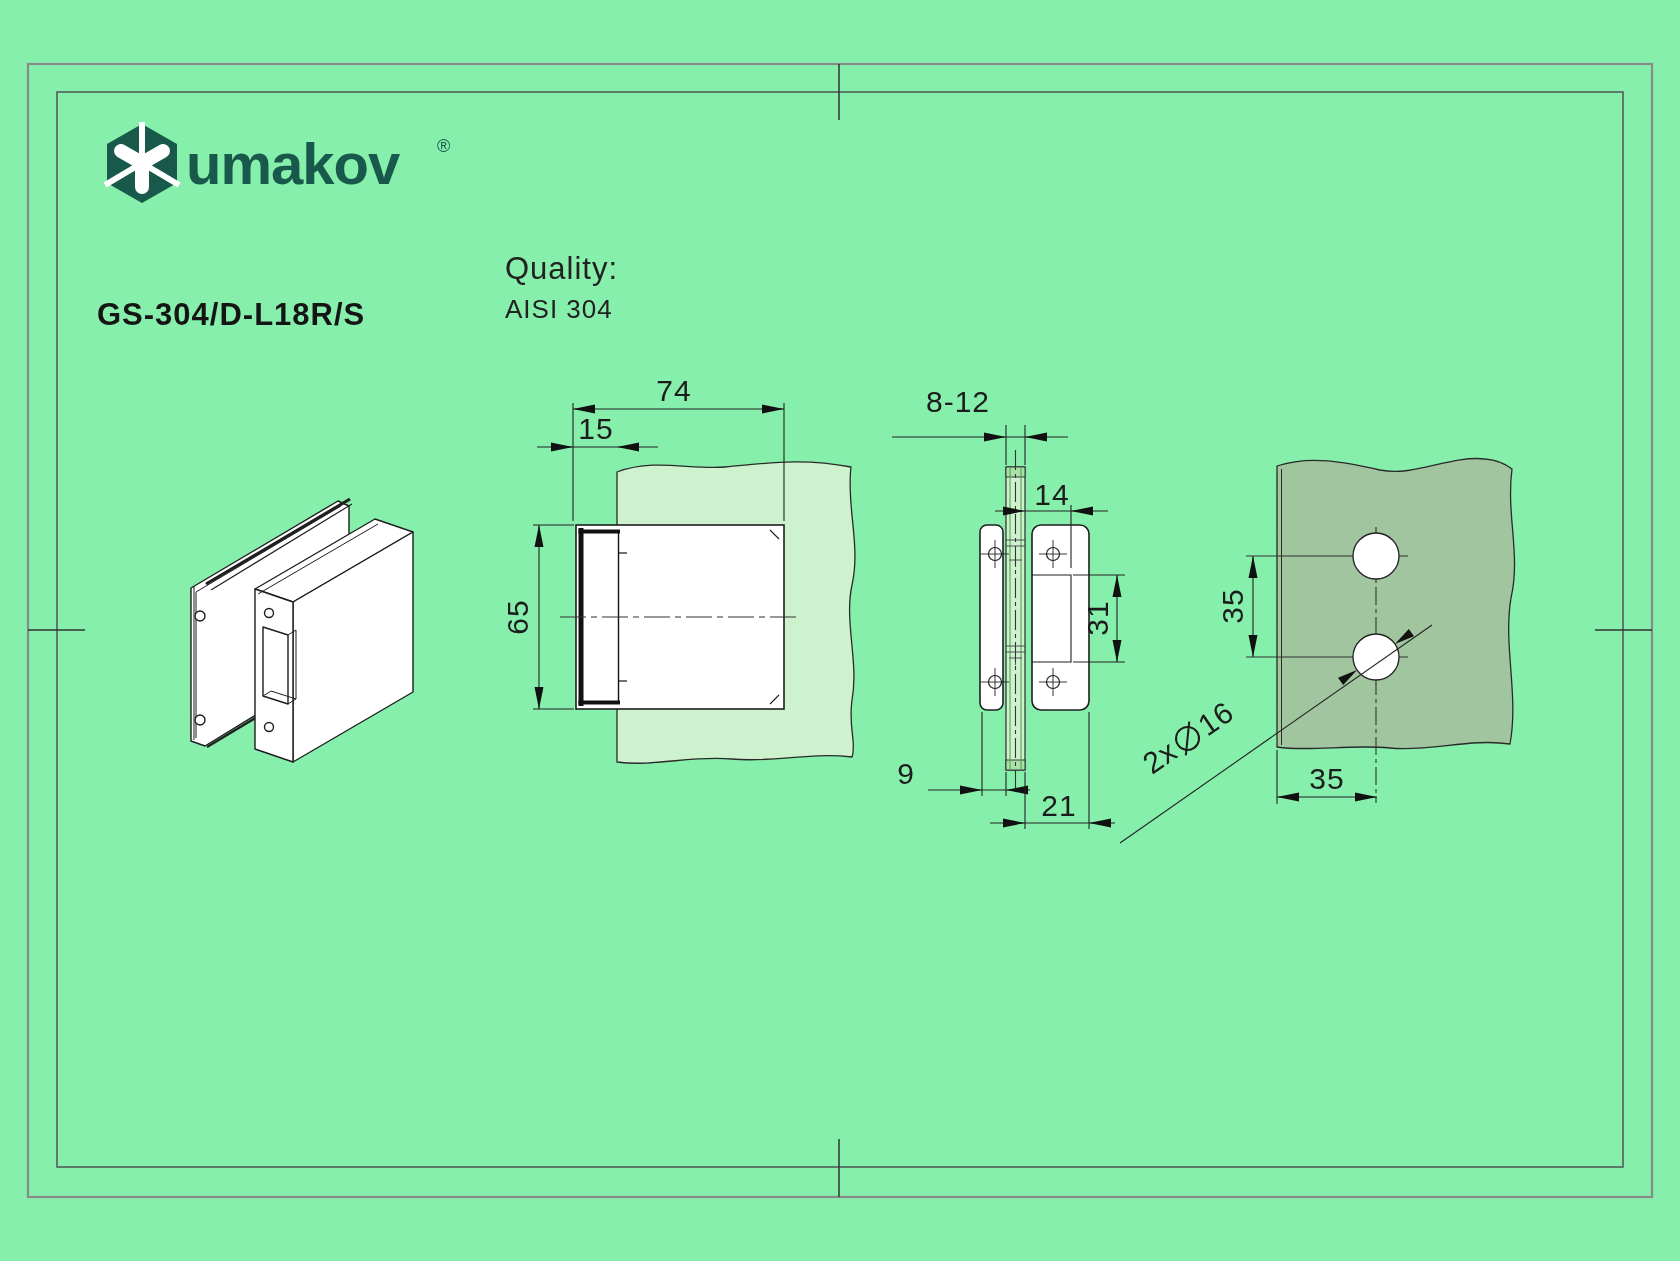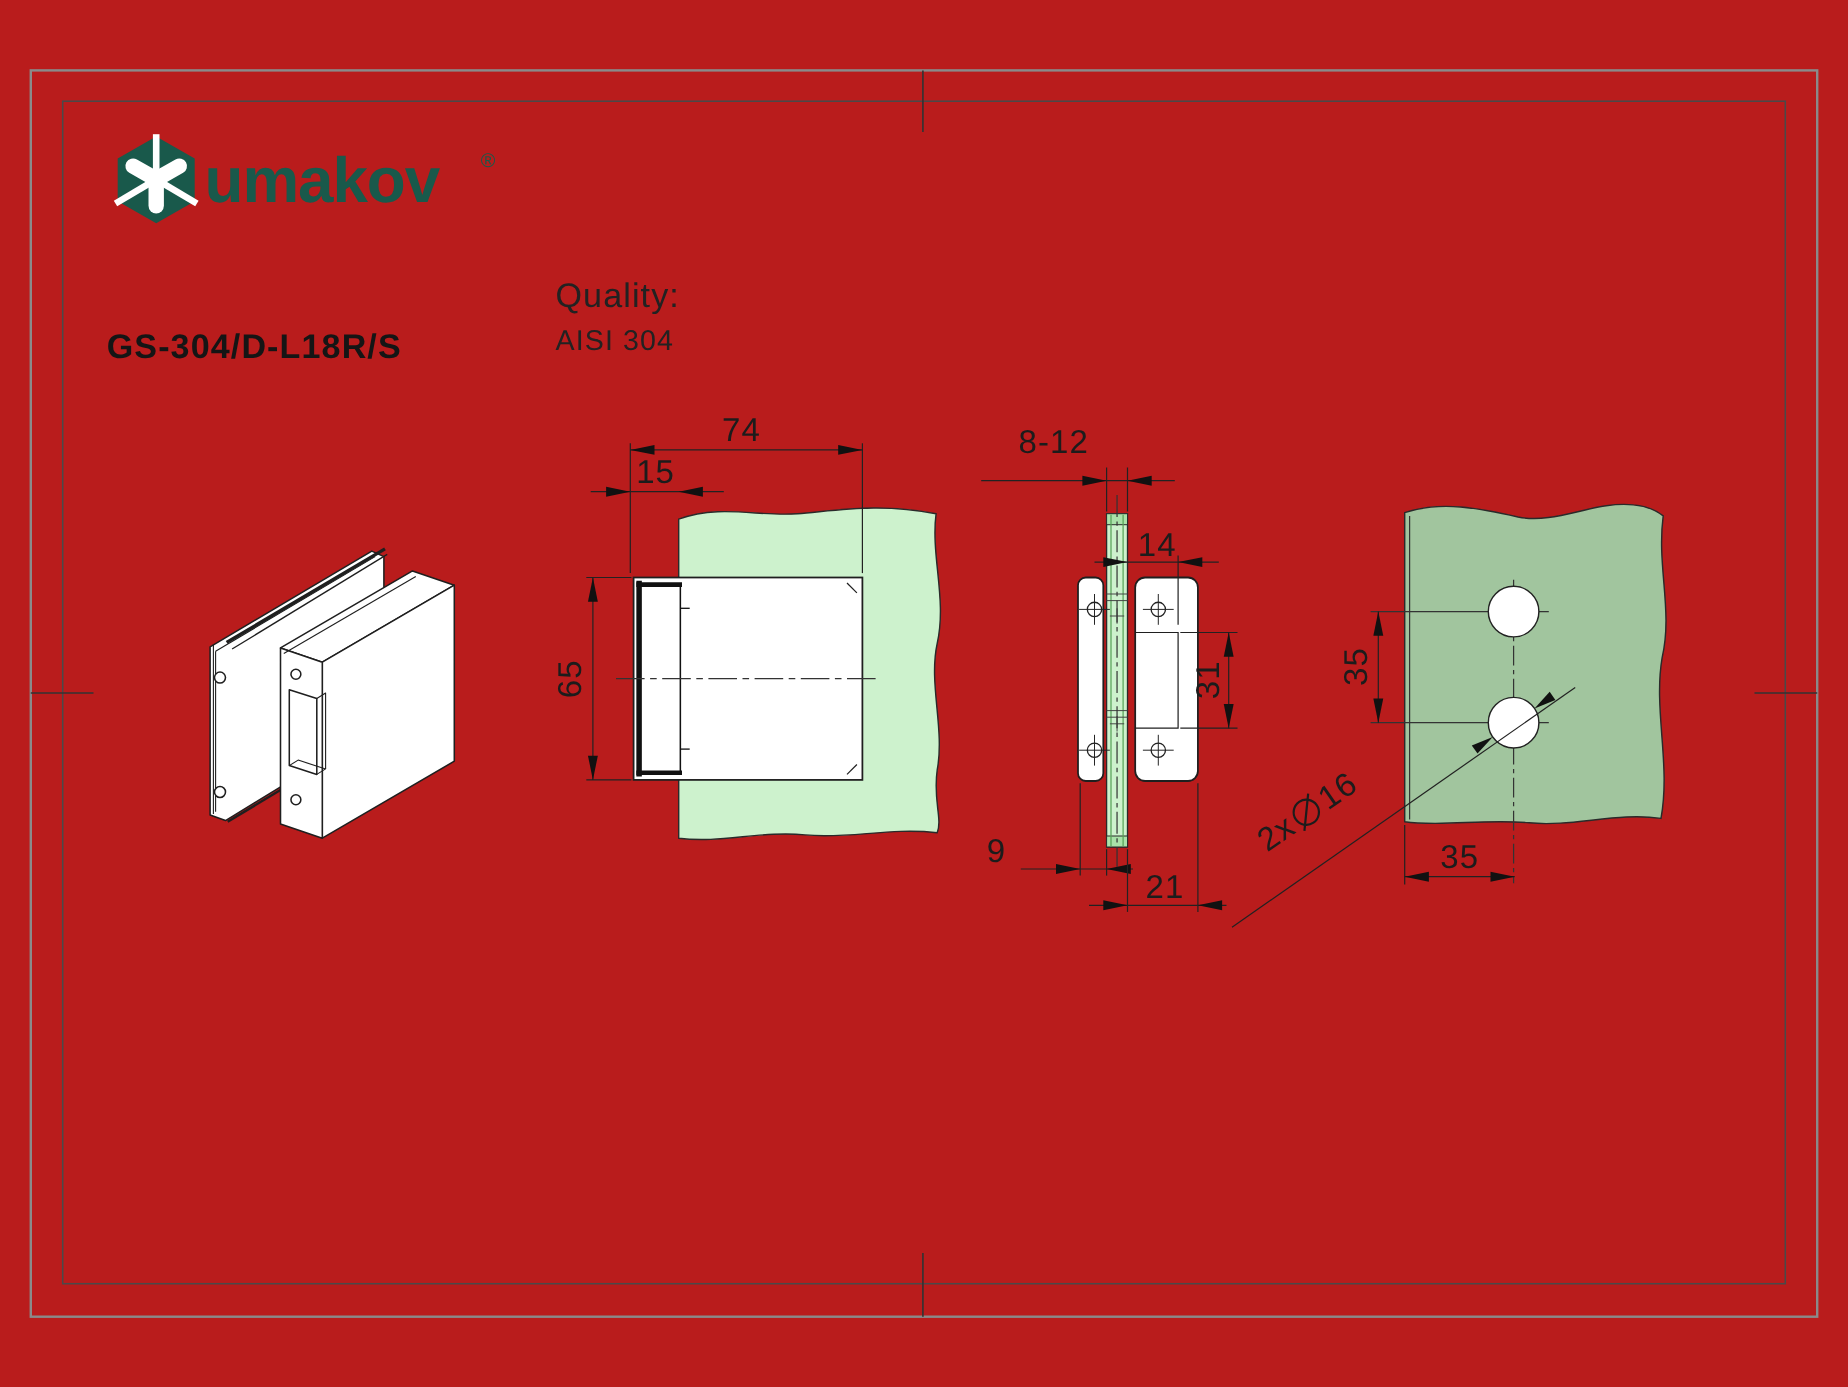--- a/index.html
+++ b/index.html
@@ -1,17 +1,17 @@
 <!DOCTYPE html>
 <html style="--brand_green: #19594b; --glass_light: #cdf2cd; --glass_mid: #a9e2a9; --panel_sage: #a1c59e; --line: #1f1f1f;"><head>
 <meta charset="utf-8">
 <title>GS-304/D-L18R/S</title>
 <style>
   html,body { margin:0; padding:0; background:#ffffff; }
-  .page { position:relative; width:1680px; height:1261px; background:#b91c1c; overflow:hidden; }
+  .page { position:relative; width:1680px; height:1261px; background:#86efac; overflow:hidden; }
   svg { display:block; }
   text { font-family:"Liberation Sans", sans-serif; fill:#1c1c1c; }
   .dim-text { font-size:30px; letter-spacing:1px; fill:#1c1c1c; }
   .brand-text { font-size:58px; font-weight:bold; letter-spacing:-1px; fill:var(--brand_green,#19594b); }
   .reg-text { font-size:18px; fill:var(--brand_green,#19594b); }
   .code-text { font-size:31px; font-weight:bold; letter-spacing:1px; fill:#151515; }
   .quality-label { font-size:31px; letter-spacing:1px; fill:#222; }
   .quality-value { font-size:26px; letter-spacing:1px; fill:#222; }
   .glass { fill:var(--glass_light,#cdf2cd); }
   .glass-cap { fill:var(--glass_mid,#a9e2a9); }

